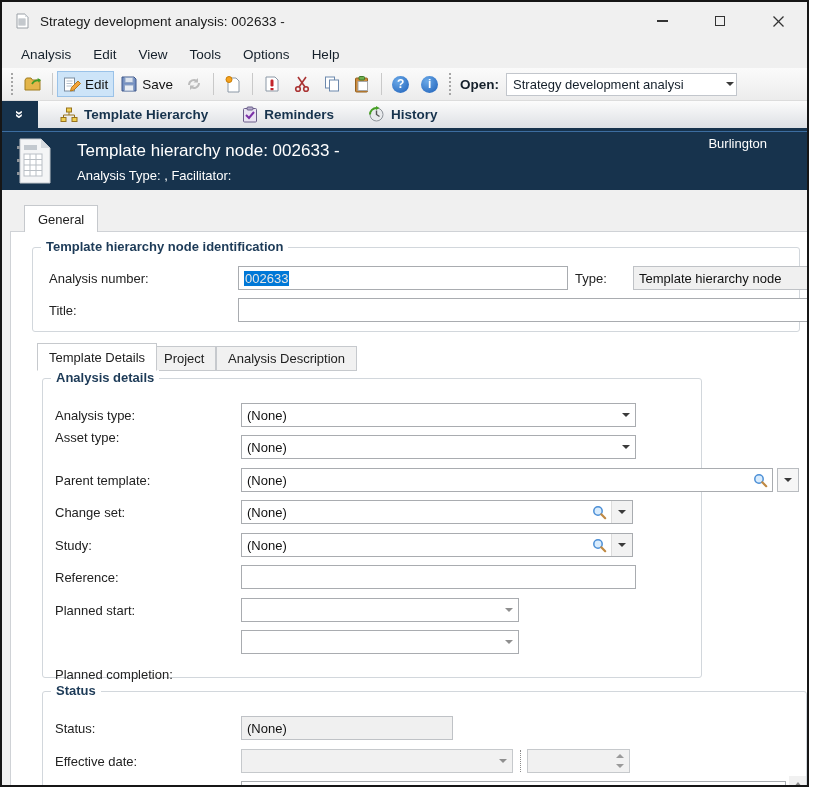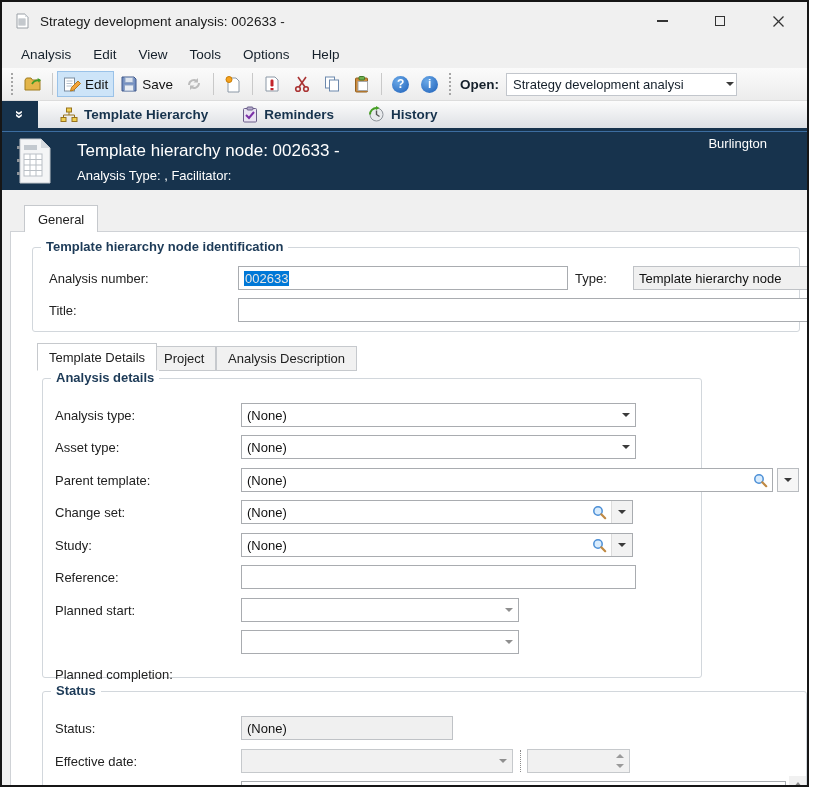--- a/index.html
+++ b/index.html
@@ -305,21 +305,21 @@
       <span class="legend">Analysis details</span>
 
       <span class="lbl" style="left:12px; top:29px;">Analysis type:</span>
       <div class="ctrl combo" style="left:198px; top:24px; width:395px;">
         <span class="val">(None)</span>
         <span class="ar">
             <span class="arrow-d"></span>
           </span>
       </div>
 
-      <span class="lbl" style="left:12px; top:61px;">Asset type:</span>
+      <span class="lbl" style="left:12px; top:51px;">Asset type:</span>
       <div class="ctrl combo" style="left:198px; top:56px; width:395px;">
         <span class="val">(None)</span>
         <span class="ar">
             <span class="arrow-d"></span>
           </span>
       </div>
 
       <span class="lbl" style="left:12px; top:94px;">Parent template:</span>
       <div class="ctrl combo" style="left:198px; top:89px; width:532px;">
         <span class="val">(None)</span>

